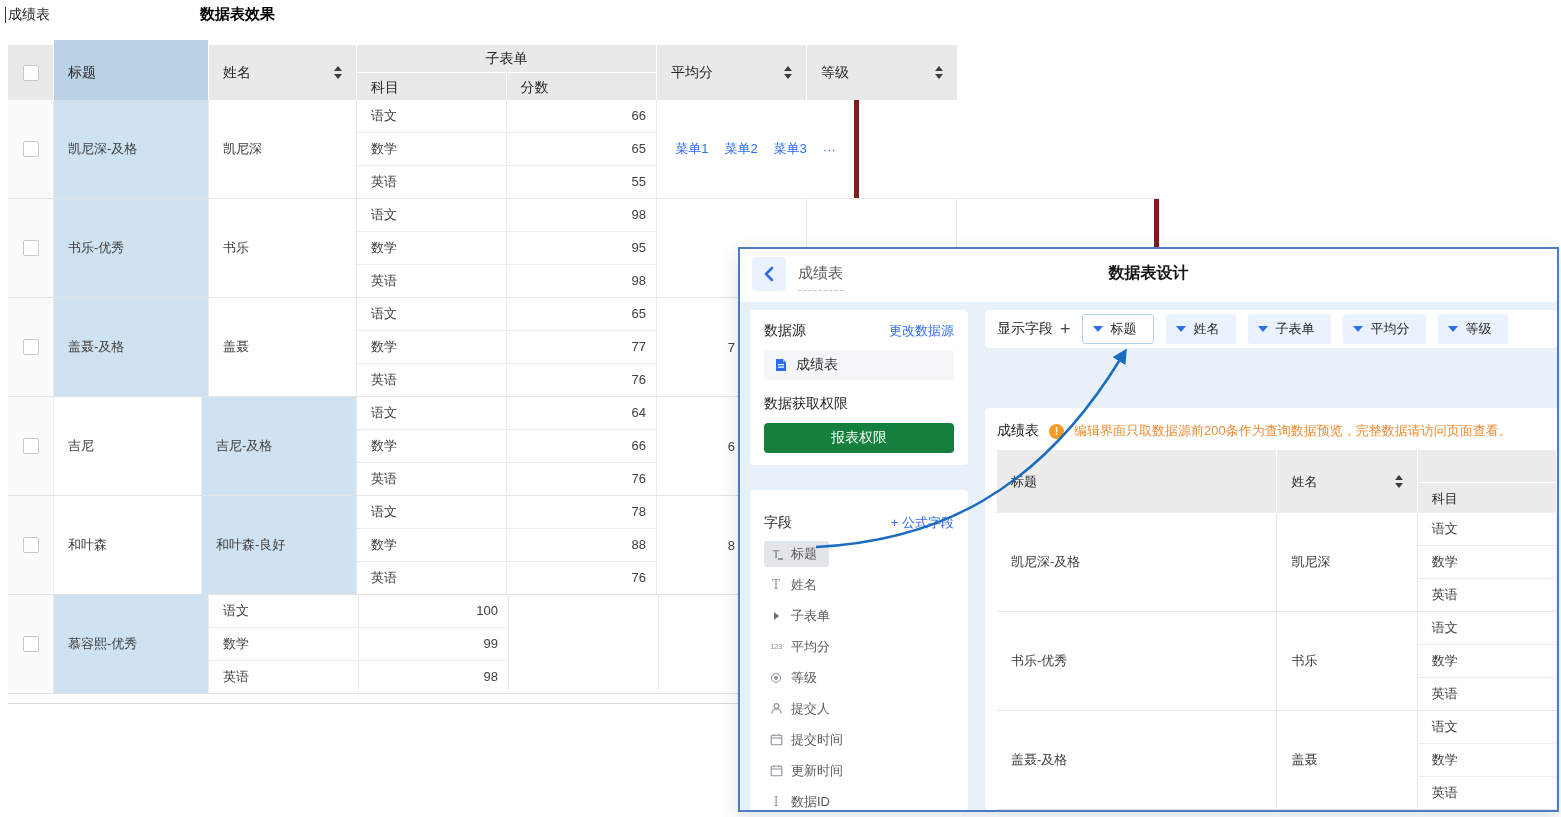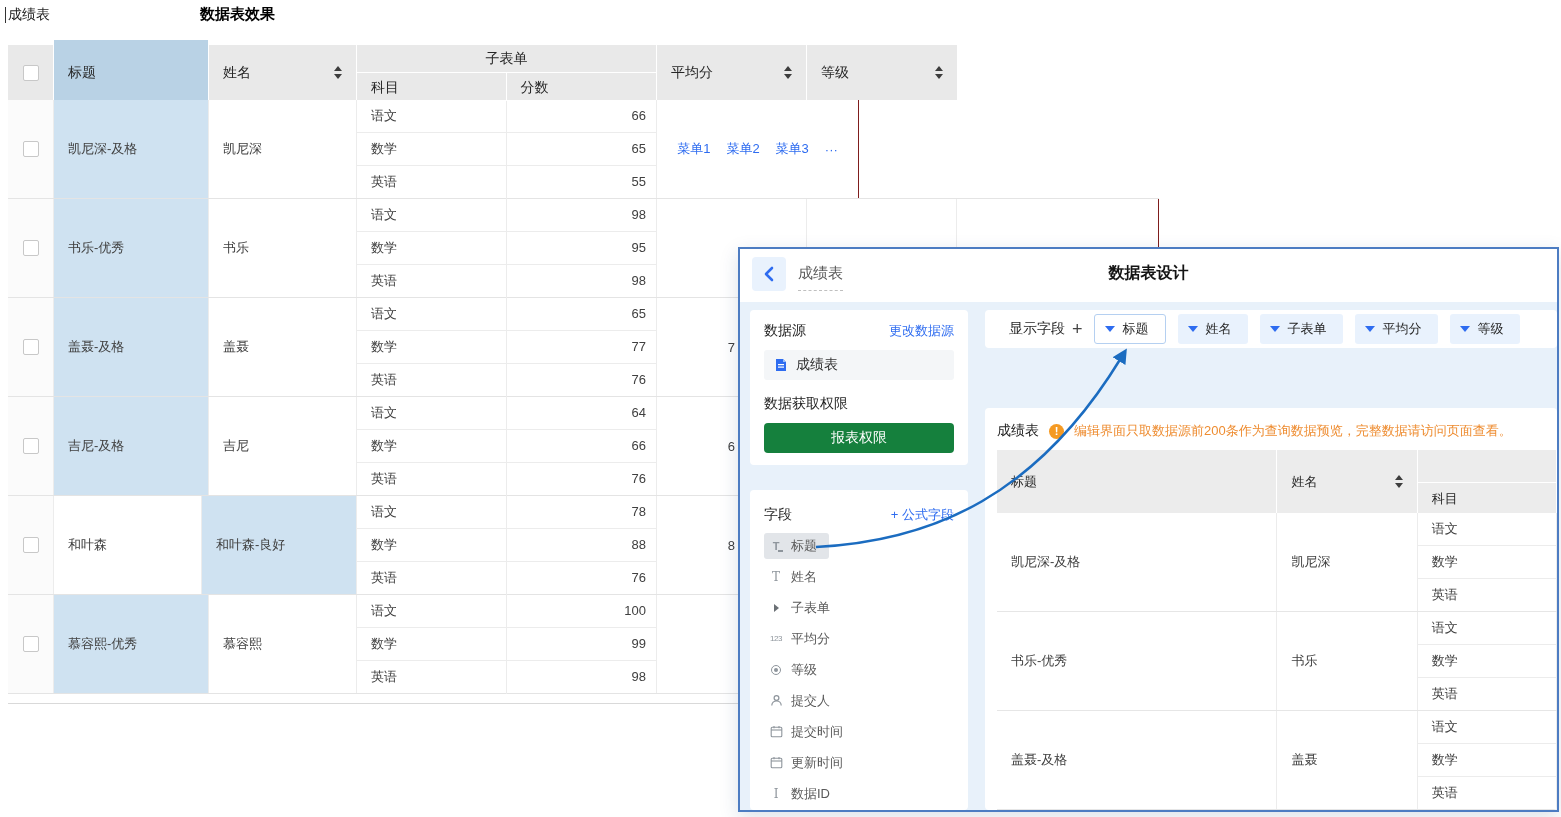--- a/index.html
+++ b/index.html
@@ -37,21 +37,21 @@
   .c-title{width:155px;padding-left:14px;background:#cfe2f1;}
   .c-name{width:148px;padding-left:14px;}
   .c-sub{width:300px;display:block;border-right:1px solid #ececec;}
   .subrow{display:flex;height:33px;border-bottom:1px solid #ececec;box-sizing:border-box;}
   .subrow:last-child{border-bottom:none;}
   .subject{box-sizing:border-box;width:150px;line-height:32px;padding-left:14px;border-right:1px solid #ececec;}
   .score{box-sizing:border-box;width:150px;line-height:32px;text-align:right;padding-right:10px;}
   .c-avg{width:150px;justify-content:flex-end;padding-right:8px;}
   .c-avg.partial{padding-right:71px;}
   .c-grade{width:150px;padding-left:14px;}
-  .c-act{width:202px;justify-content:center;gap:16px;border-right:1px solid #7f1d1d;}
+  .c-act{width:202px;justify-content:center;gap:16px;border-right:5px solid #7f1d1d;}
   .act-link{color:#2e6cf0;cursor:pointer;}
   .mrow.partialrow{height:9px;border-bottom:1px solid #d9d9d9;}
   .cbx{width:14px;height:14px;border:1px solid #c8c8c8;border-radius:2px;background:#fff;}
 
   
   .designer{position:absolute;left:738px;top:247px;width:821px;height:565px;box-sizing:border-box;
     border:2px solid #4d7cc2;background:#e8f1fa;z-index:10;box-shadow:0 6px 18px rgba(30,60,110,.15);}
   .d-head{position:absolute;left:0;top:0;width:100%;height:53px;background:#fff;}
   .back-btn{position:absolute;left:12px;top:8px;width:34px;height:34px;background:#e9f2fd;border-radius:4px;
     display:flex;align-items:center;justify-content:center;cursor:pointer;}
@@ -60,35 +60,35 @@
   .card{position:absolute;background:#fff;border-radius:4px;box-sizing:border-box;}
   
   .sb-card1{left:10px;top:61px;width:218px;height:155px;padding:12px 14px;}
   .sb-row{display:flex;justify-content:space-between;align-items:center;}
   .sb-bold{font-size:14px;font-weight:normal;color:#1f1f1f;}
   .blue-link{font-size:13px;color:#2e6cf0;cursor:pointer;}
   .ds-item{margin-top:10px;height:30px;background:#f4f6f8;border-radius:3px;display:flex;align-items:center;padding:0 10px;gap:8px;font-size:14px;color:#333;}
   .perm-label{margin-top:15px;}
   .perm-btn{margin-top:10px;height:30px;background:#15803d;border-radius:4px;color:#fff;font-size:14px;
     display:flex;align-items:center;justify-content:center;cursor:pointer;}
-  .sb-card2{left:10px;top:241px;width:218px;height:320px;padding:16px 14px;overflow:hidden;}
+  .sb-card2{left:10px;top:241px;width:218px;height:320px;padding:24px 14px;overflow:hidden;}
   .fld-list{margin-top:6px;}
   .fld{height:31px;display:flex;align-items:center;}
   .fld-box{display:inline-flex;align-items:center;gap:7px;padding:4px 12px 4px 4px;border-radius:3px;font-size:13px;color:#595959;cursor:pointer;}
   .fld-box.active{background:#e2e5e9;}
   .fi{display:inline-flex;align-items:center;justify-content:center;width:16px;color:#8e959c;flex:none;}
   .fi-title{font-weight:bold;font-size:11px;position:relative;}
   .fi-title i{position:absolute;right:1px;bottom:0;width:5px;height:2px;background:#8e959c;}
   .fi-serif{font-family:"DejaVu Serif","Liberation Serif",serif;font-size:12px;}
   .fi-123{font-size:8px;letter-spacing:-.5px;}
   .fi-tri{width:0;height:0;border-top:4px solid transparent;border-bottom:4px solid transparent;border-left:5px solid #6b7075;}
   .fi-radio{width:10px;height:10px;border:1px solid #8e959c;border-radius:50%;position:relative;box-sizing:border-box;}
   .fi-radio i{position:absolute;left:2px;top:2px;width:4px;height:4px;background:#8e959c;border-radius:50%;}
   
-  .mc-chips{left:245px;top:61px;width:572px;height:38px;display:flex;align-items:center;padding:0 24px;gap:11px;}
+  .mc-chips{left:245px;top:61px;width:572px;height:38px;display:flex;align-items:center;padding:0 12px;gap:11px;}
   .lab14{font-size:14px;color:#262626;}
   .plus{font-size:18px;color:#444;margin-left:-4px;}
   .chip{height:30px;display:inline-flex;align-items:center;gap:8px;padding:0 16px 0 10px;background:#e9f2fd;border-radius:3px;font-size:13px;color:#262626;box-sizing:border-box;cursor:pointer;}
   .chip.first{background:#fff;border:1px solid #b5d0f1;}
   .chip .tri{width:0;height:0;border-left:5px solid transparent;border-right:5px solid transparent;border-top:6px solid #2e6cf0;}
   .mc-filter{left:245px;top:108px;width:572px;height:42px;display:flex;align-items:center;padding:0 12px;gap:8px;}
   .placeholder{font-size:14px;color:#b7bcc4;}
   .mc-table{left:245px;top:159px;width:572px;height:402px;padding:10px 0 0 12px;overflow:hidden;}
   .pt-caption{display:flex;align-items:center;gap:10px;height:26px;}
   .warn-ic{width:15px;height:15px;border-radius:50%;background:#f59a23;color:#fff;font-size:11px;font-weight:bold;display:inline-flex;align-items:center;justify-content:center;flex:none;}
@@ -223,22 +223,22 @@
           </div>
         </div>
         <div class="mcell c-avg partial">7</div>
         <div class="mcell c-grade"></div>
         <div class="mcell c-act"></div>
       </div>
       <div class="mrow">
         <div class="mcell c-cb">
           <span class="cbx"></span>
         </div>
+        <div class="mcell c-name">吉尼</div>
         <div class="mcell c-title">吉尼-及格</div>
-        <div class="mcell c-name">吉尼</div>
         <div class="mcell c-sub">
           <div class="subrow">
             <div class="subject">语文</div>
             <div class="score">64</div>
           </div>
           <div class="subrow">
             <div class="subject">数学</div>
             <div class="score">66</div>
           </div>
           <div class="subrow">
@@ -272,21 +272,20 @@
         </div>
         <div class="mcell c-avg partial">8</div>
         <div class="mcell c-grade"></div>
         <div class="mcell c-act"></div>
       </div>
       <div class="mrow">
         <div class="mcell c-cb">
           <span class="cbx"></span>
         </div>
         <div class="mcell c-title">慕容熙-优秀</div>
-        <div class="mcell c-name">慕容熙</div>
         <div class="mcell c-sub">
           <div class="subrow">
             <div class="subject">语文</div>
             <div class="score">100</div>
           </div>
           <div class="subrow">
             <div class="subject">数学</div>
             <div class="score">99</div>
           </div>
           <div class="subrow">

